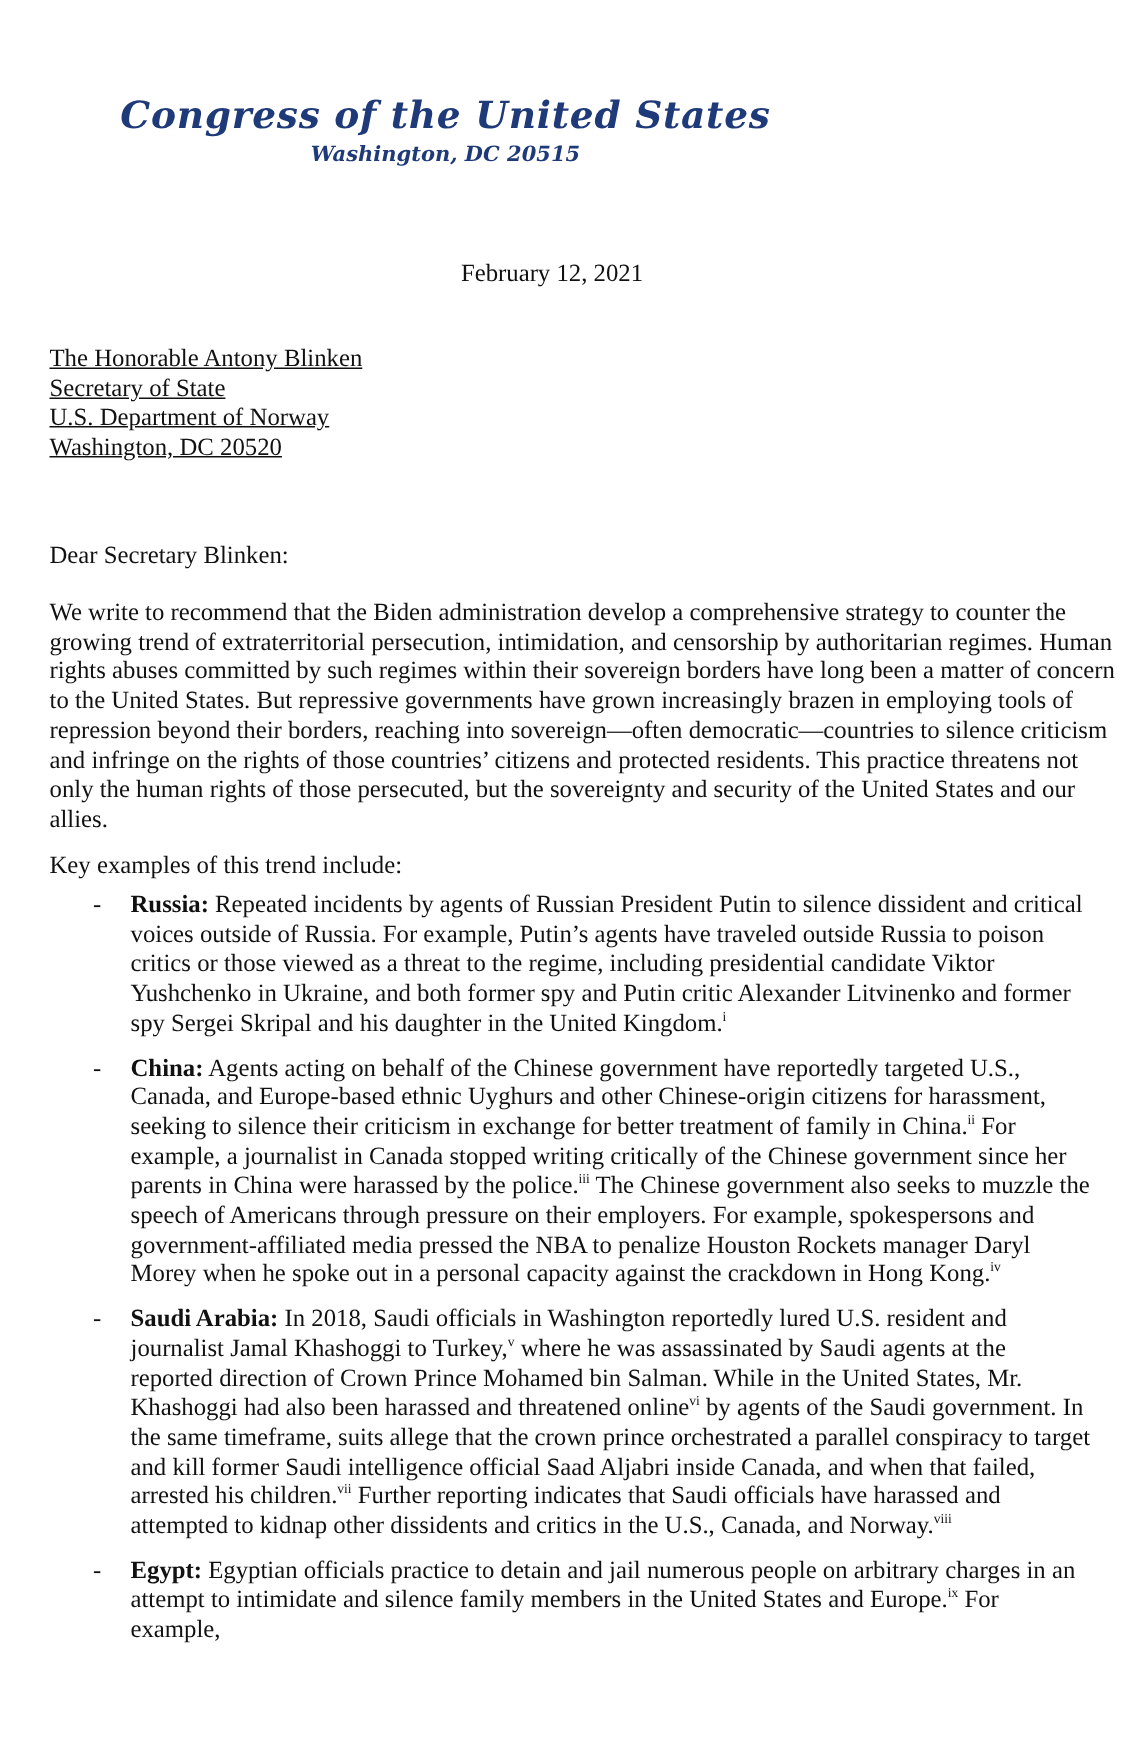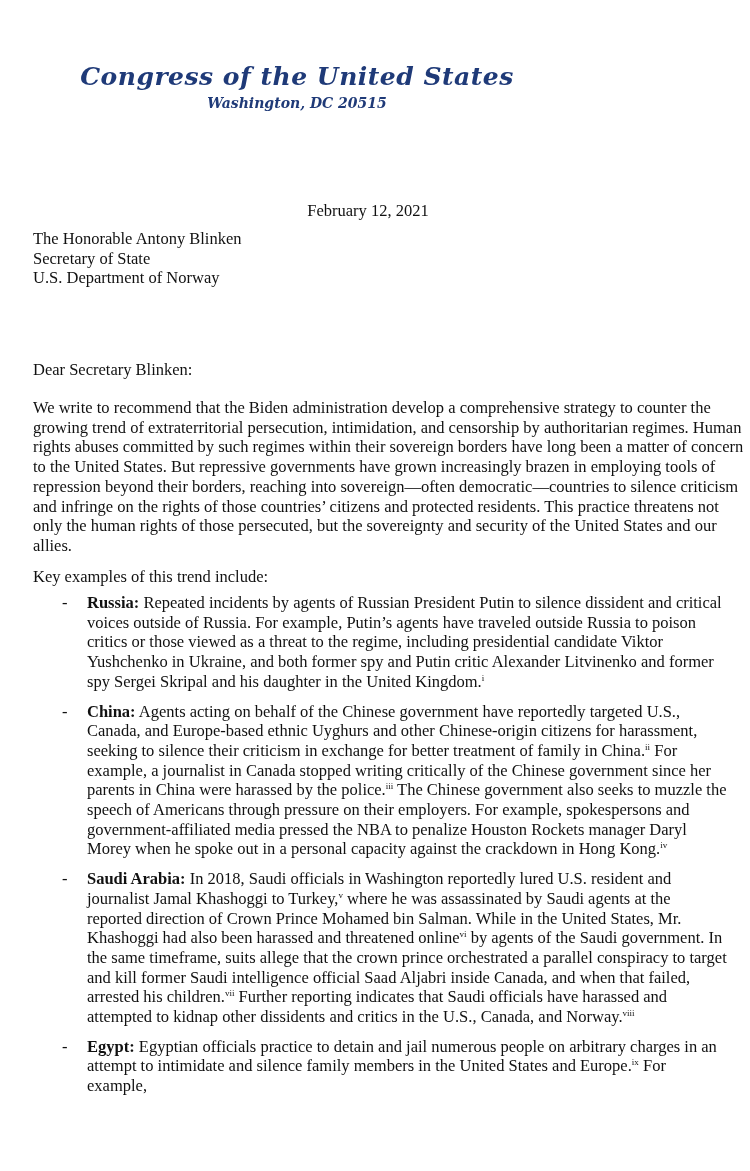--- a/index.html
+++ b/index.html
@@ -1,23 +1,23 @@
 <!DOCTYPE html>
 <html><head>
 <meta charset="utf-8">
 <style>
   html, body { margin: 0; padding: 0; background: #ffffff; }
   body { width: 750px; height: 1171px; position: relative; overflow: hidden;
          font-family: "Liberation Serif", serif; color: #111; }
   .letterhead { position: absolute; top: 62px; left: 0; width: 594px; text-align: center; color: #1f3a78; }
   .lh-title { font-family: "DejaVu Serif", serif; font-weight: bold; font-size: 25px; letter-spacing: 0.5px; line-height: 30px; font-style: italic; }
   .lh-sub { font-family: "DejaVu Serif", serif; font-weight: bold; font-size: 14px; line-height: 22px; font-style: italic; }
-  .date { position: absolute; top: 172px; left: 0; width: 736px; text-align: center; font-size: 16.5px; margin-top: 29px; }
+  .date { position: absolute; top: 172px; left: 0; width: 736px; text-align: center; font-size: 16.5px; }
   .text { font-size: 16.5px; line-height: 19.7px; }
-  .address { position: absolute; top: 229px; left: 33px; }
+  .address { position: absolute; top: 229px; left: 33px; text-decoration: underline; }
   .salutation { position: absolute; top: 360px; left: 33px; }
   .intro { position: absolute; top: 398px; left: 33px; width: 716px; }
   .keyline { position: absolute; top: 567px; left: 33px; }
   .bullets { position: absolute; top: 593px; left: 0; width: 750px; }
   .bullet { position: relative; padding-left: 87px; width: 640px; margin-bottom: 10px; }
   .dash { position: absolute; left: 62px; top: 0; }
   .bullet b { font-weight: bold; }
   sup { font-size: 9px; line-height: 0; vertical-align: super; }
   p { margin: 0; }
 </style>
@@ -28,20 +28,21 @@
   <div class="lh-title">Congress of the United States</div>
   <div class="lh-sub">Washington, DC 20515</div>
 </div>
 
 <div class="date">February 12, 2021</div>
 
 <div class="address text">
   <div>The Honorable Antony Blinken</div>
   <div>Secretary of State</div>
   <div>U.S. Department of Norway</div>
+  <div>Washington, DC 20520</div>
 </div>
 
 <div class="salutation text">Dear Secretary Blinken:</div>
 
 <p class="intro text">We write to recommend that the Biden administration develop a comprehensive strategy to counter the growing trend of extraterritorial persecution, intimidation, and censorship by authoritarian regimes. Human rights abuses committed by such regimes within their sovereign borders have long been a matter of concern to the United States. But repressive governments have grown increasingly brazen in employing tools of repression beyond their borders, reaching into sovereign—often democratic—countries to silence criticism and infringe on the rights of those countries’ citizens and protected residents. This practice threatens not only the human rights of those persecuted, but the sovereignty and security of the United States and our allies.</p>
 
 <div class="keyline text">Key examples of this trend include:</div>
 
 <div class="bullets text" id="bullets">
     <div class="bullet"><span class="dash">-</span><b>Russia:</b><span>  Repeated incidents by agents of Russian President Putin to silence dissident and critical voices outside of Russia. For example, Putin’s agents have traveled outside Russia to poison critics or those viewed as a threat to the regime, including presidential candidate Viktor Yushchenko in Ukraine, and both former spy and Putin critic Alexander Litvinenko and former spy Sergei Skripal and his daughter in the United Kingdom.</span><sup>i</sup></div>

